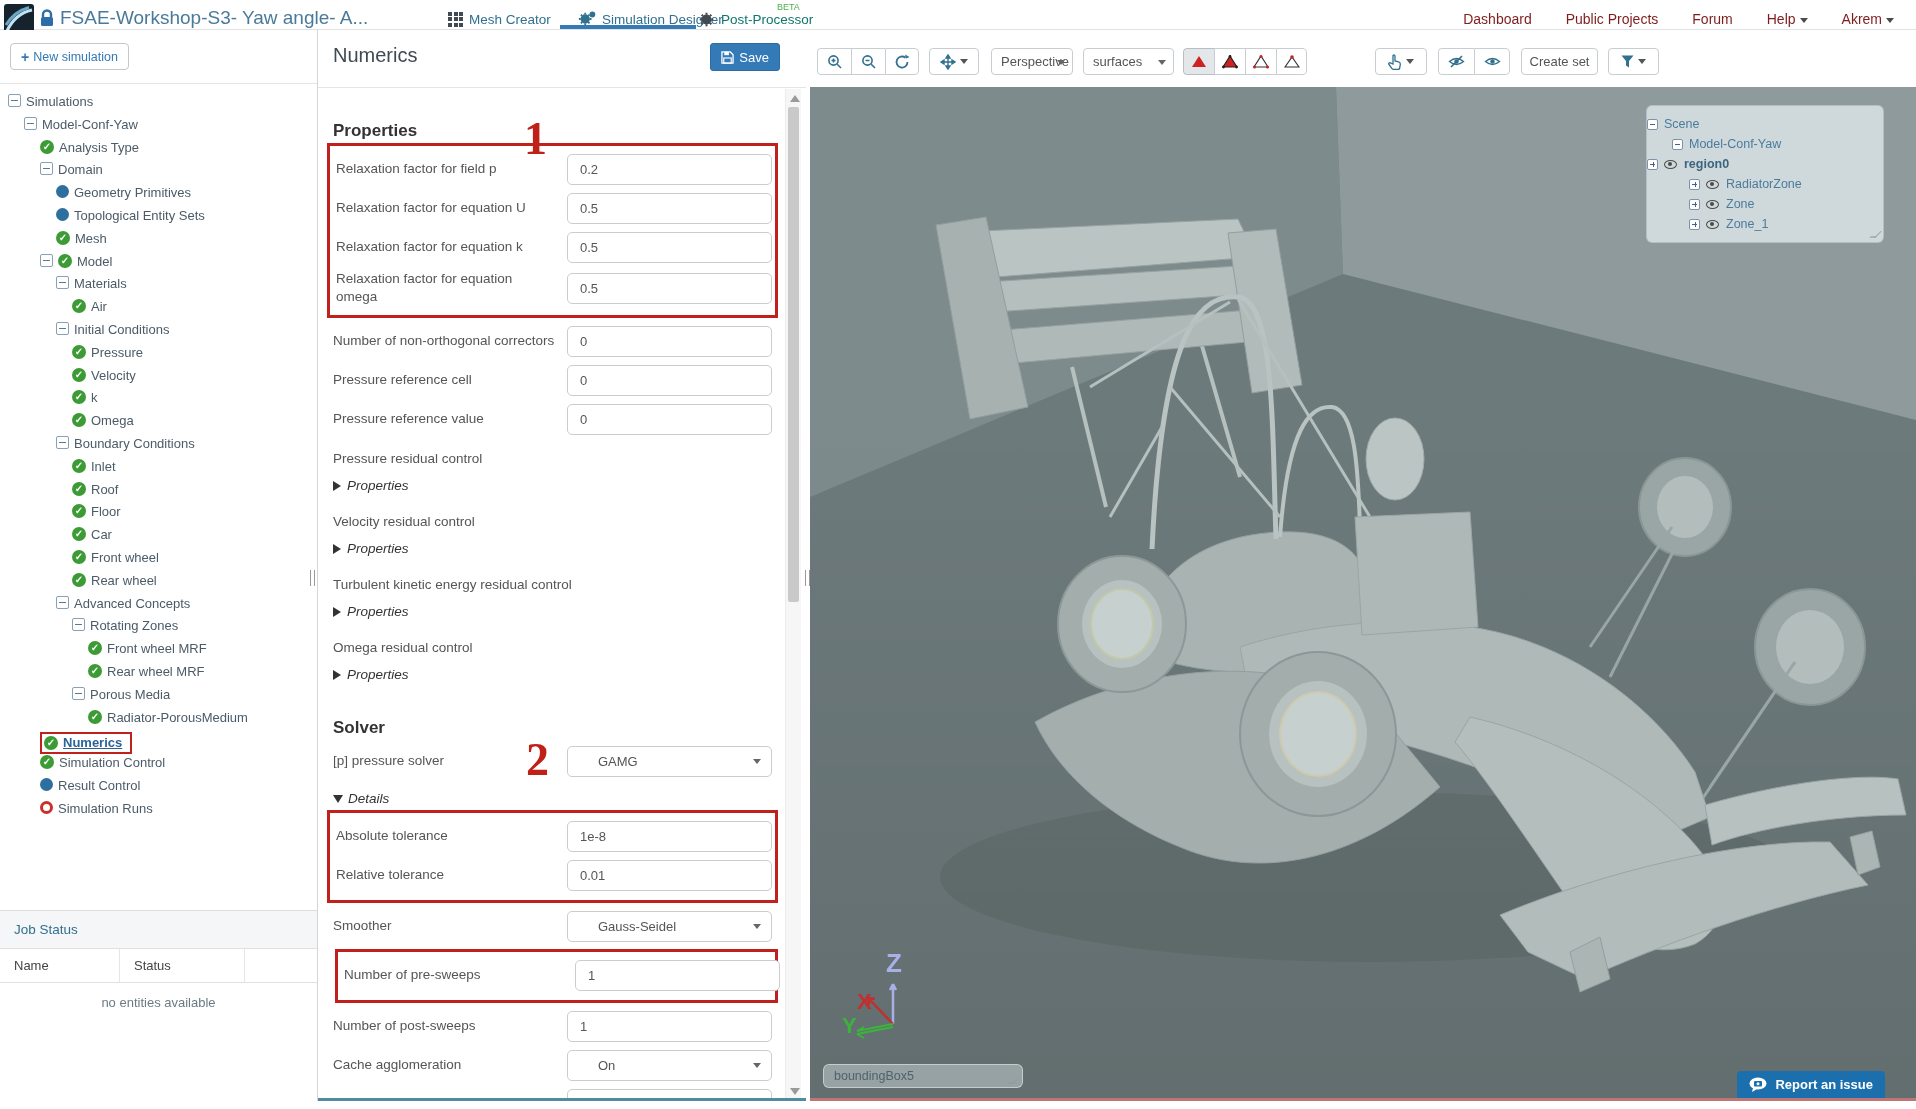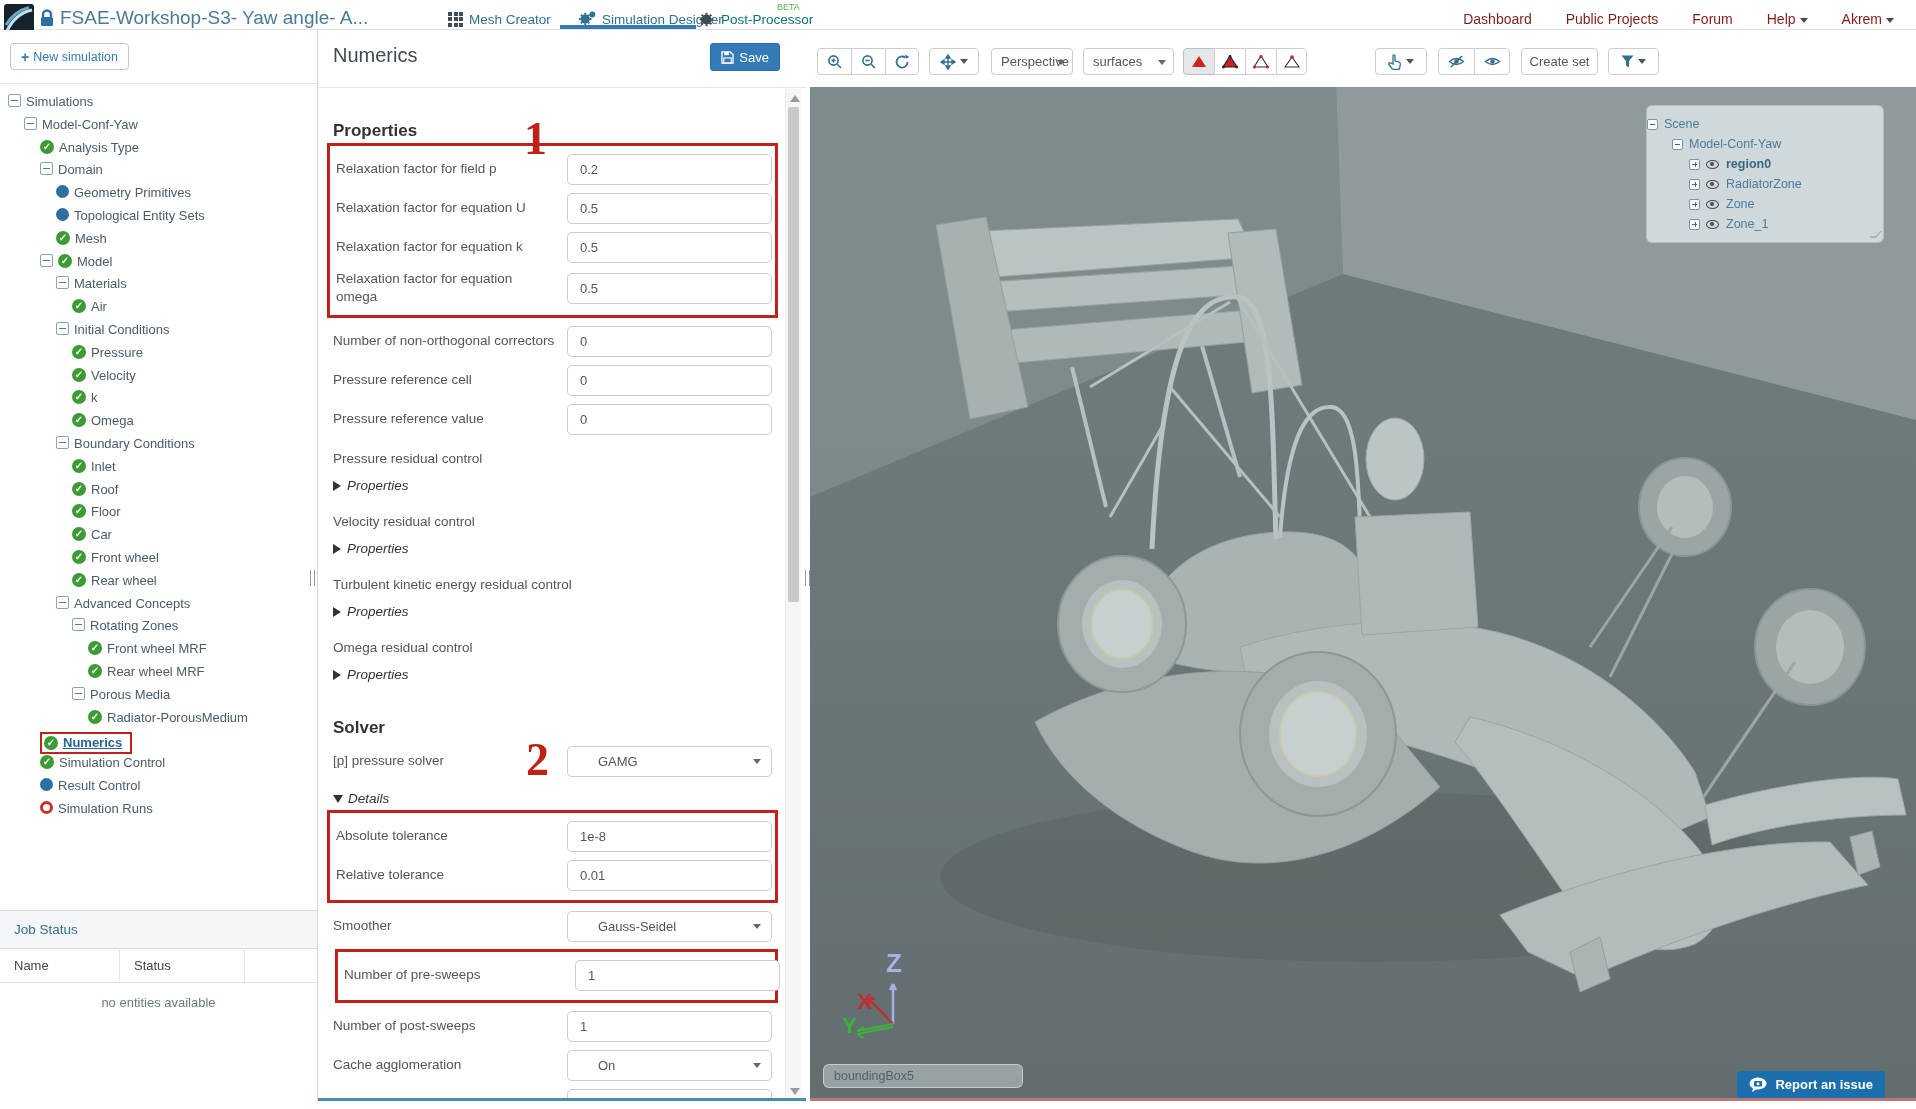--- a/index.html
+++ b/index.html
@@ -657,21 +657,21 @@
       <div class="streebox">
         <div class="strow" style="padding-left:0;">
           <span class="sic"></span>
           <span>Scene</span>
         </div>
         <div class="strow" style="padding-left:25px;">
           <span class="sic"></span>
           <span>Model-Conf-Yaw</span>
         </div>
         <div id="stree-items">
-            <div class="strow" style="padding-left: 42px; text-align: center;">
+            <div class="strow" style=" text-align: center;">
               <span class="sic plus"></span>
               <span class="seye"></span>
               <span class="bold">region0</span>
             </div>
             <div class="strow" style="padding-left: 42px;">
               <span class="sic plus"></span>
               <span class="seye"></span>
               <span>RadiatorZone</span>
             </div>
             <div class="strow" style="padding-left: 42px;">

